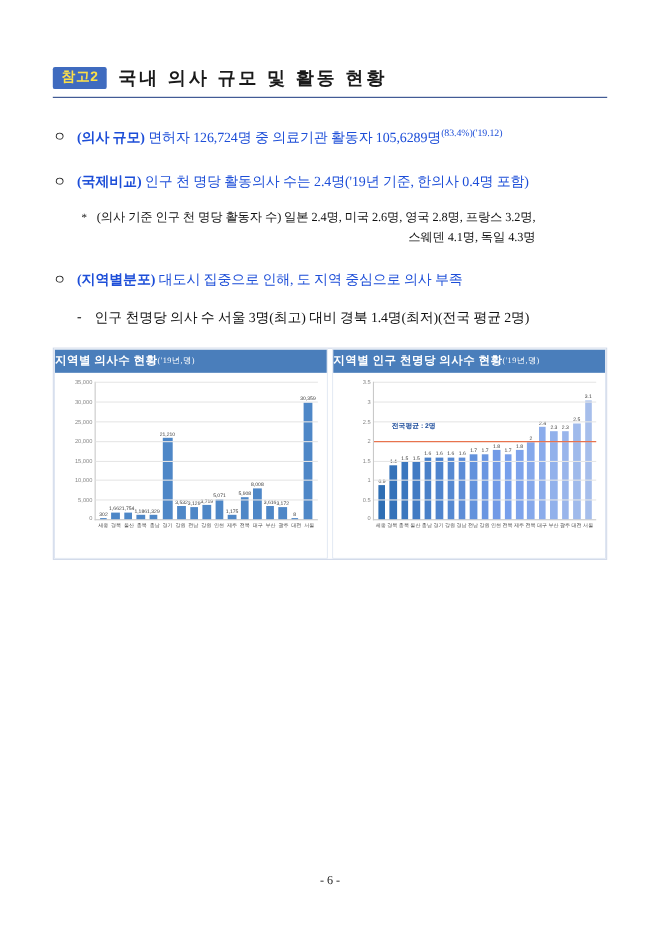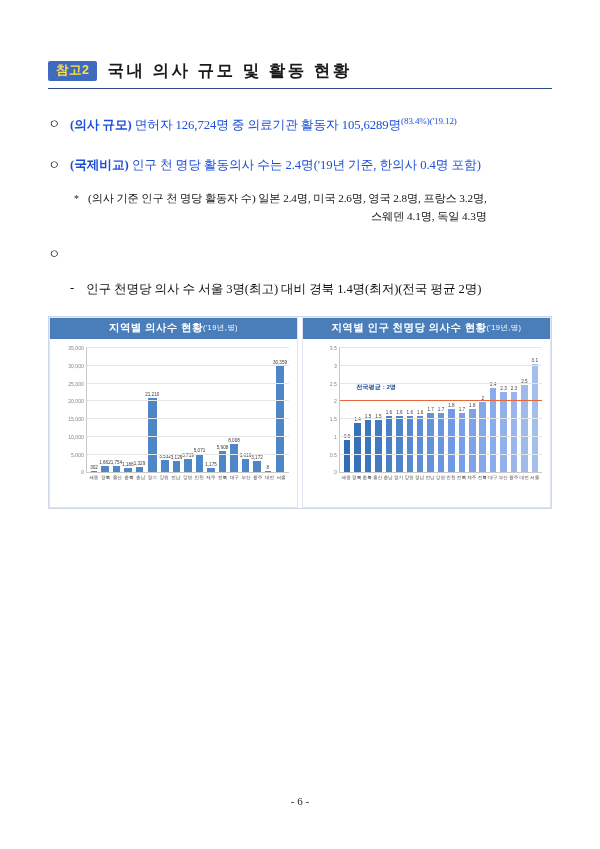--- a/index.html
+++ b/index.html
@@ -103,22 +103,22 @@
   }
   .chart-box {
     flex: 1 1 0;
     min-width: 0;
     background: #ffffff;
     border: 1px solid #dfe6f2;
   }
   .chart-title {
     background: #4a7ebb;
     color: #ffffff;
-    text-align: center;
-    font-family: Liberation Sans, sans-serif;
+    text-align: left;
+    font-family: Liberation Serif, serif;
     font-size: 10.5px;
     font-weight: bold;
     padding: 3px 0 4px 0;
     letter-spacing: 0.4px;
   }
   .chart-title .tsub { font-size: 7.5px; font-weight: normal; vertical-align: 1px; }
 
   .plot-wrap {
     position: relative;
     height: 168px;
@@ -246,20 +246,23 @@
   <div class="subnote">
     <div class="marker">*</div>
     <div class="stext">
       <span>(의사 기준 인구 천 명당 활동자 수) 일본 2.4명, 미국 2.6명, 영국 2.8명, 프랑스 3.2명,</span><br>
       <span>스웨덴 4.1명, 독일 4.3명</span>
     </div>
   </div>
 
   <div class="bullet">
     <div class="marker">ㅇ</div>
+    <div class="btext">
+      <b>(지역별분포)</b><span> 대도시 집중으로 인해, 도 지역 중심으로 의사 부족</span>
+    </div>
   </div>
 
   <div class="dashline">
     <div class="marker">-</div>
     <div class="dtext">인구 천명당 의사 수 서울 3명(최고) 대비 경북 1.4명(최저)(전국 평균 2명)</div>
   </div>
 
   <div class="charts">
 
     <div class="chart-box">

